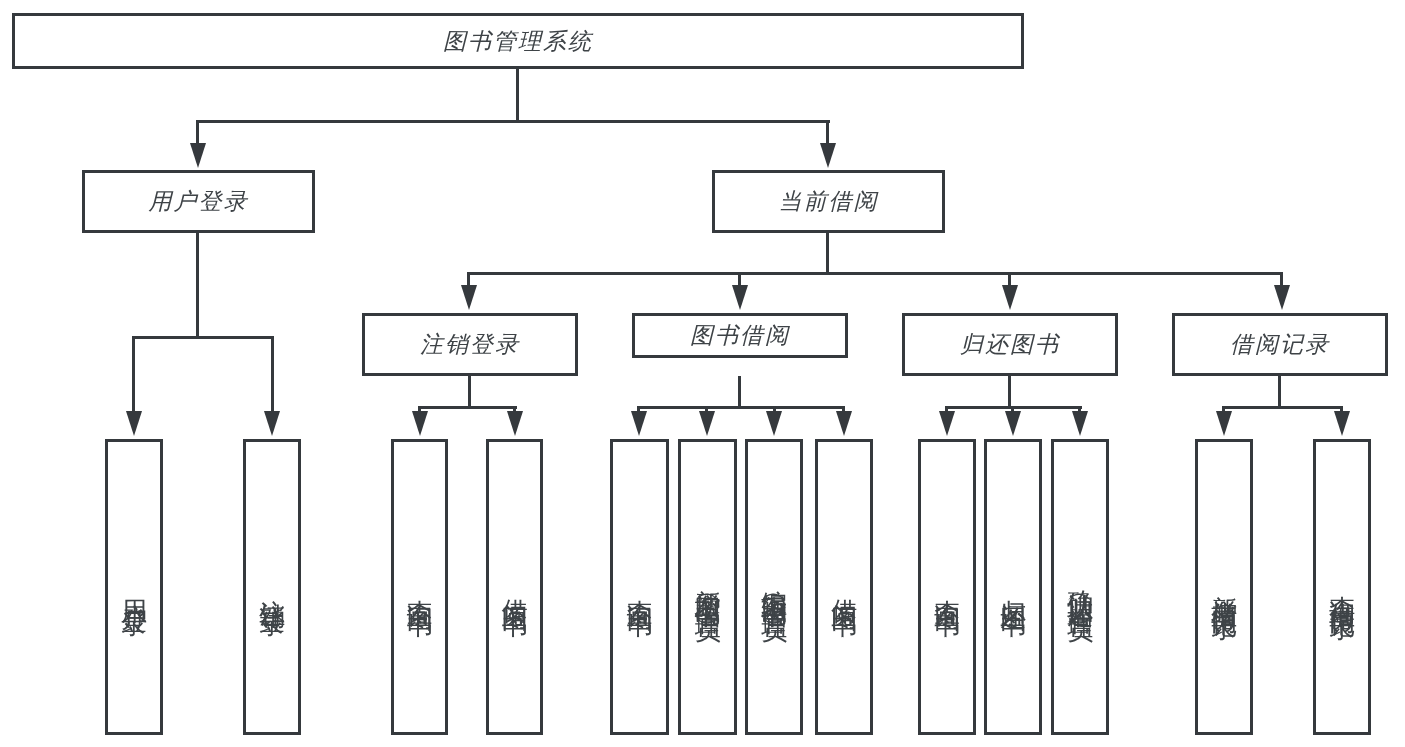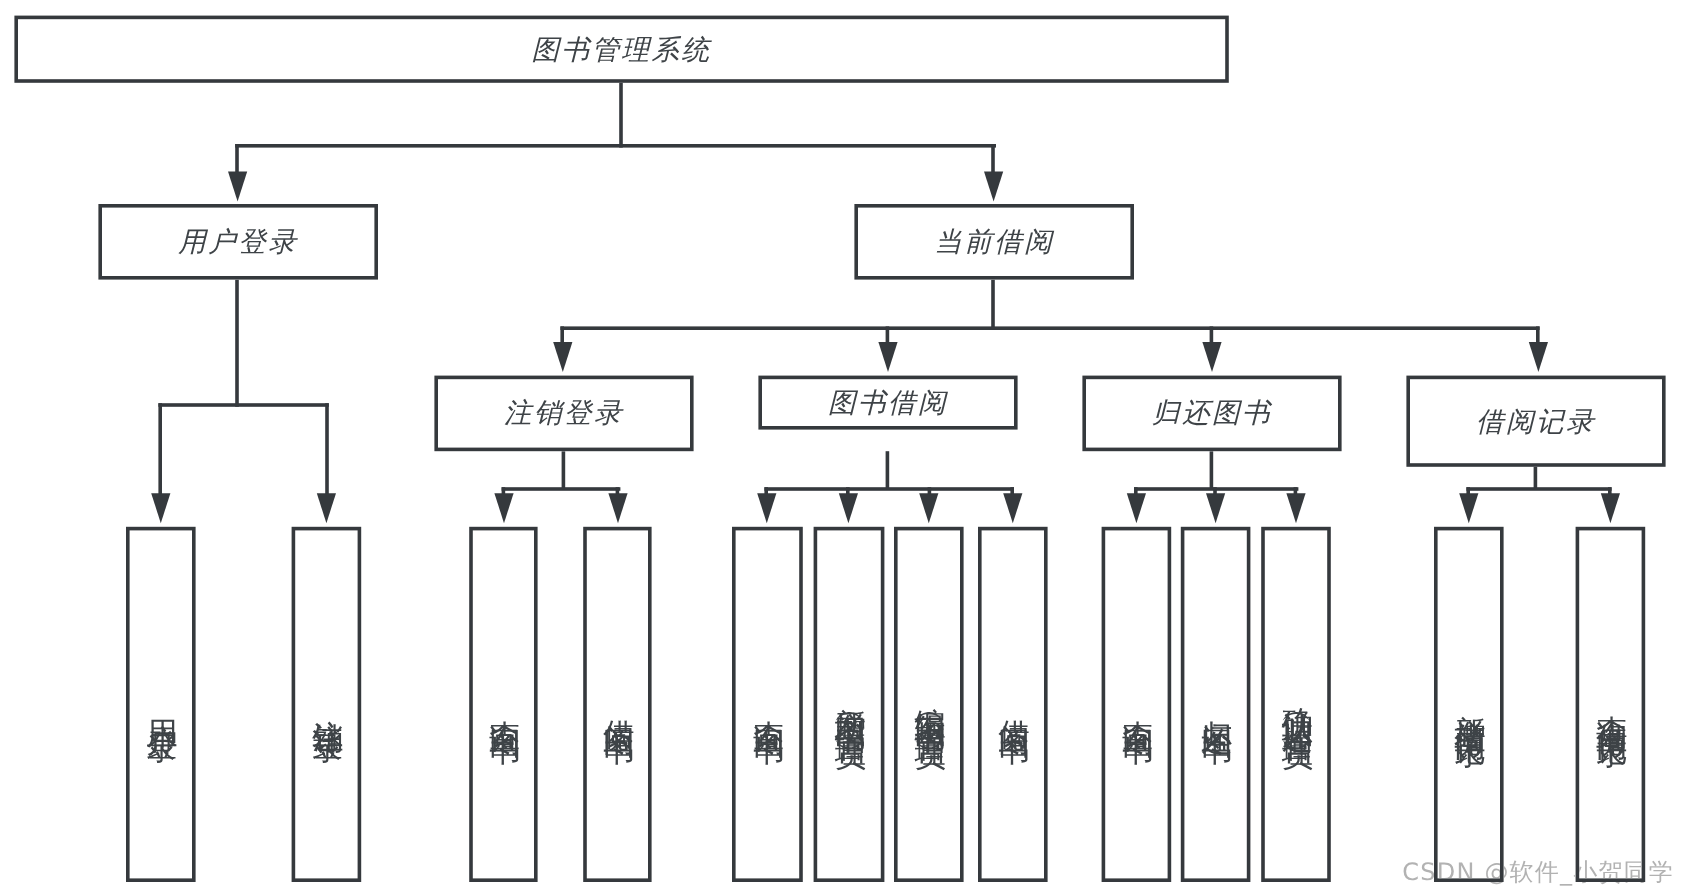--- a/index.html
+++ b/index.html
@@ -149,21 +149,21 @@
 
   <div class="box h-box" style="left:362px; top:313px; width:216px; height:63px;">
     <span class="label">注销登录</span>
   </div>
   <div class="box h-box" style="left:632px; top:313px; width:216px; height:45px;">
     <span class="label">图书借阅</span>
   </div>
   <div class="box h-box" style="left:902px; top:313px; width:216px; height:63px;">
     <span class="label">归还图书</span>
   </div>
-  <div class="box h-box" style="left:1172px; top:313px; width:216px; height:76px;">
+  <div class="box h-box" style="left:1172px; top:313px; width:216px; height:63px;">
     <span class="label">借阅记录</span>
   </div>
 
   <div class="box v-box" style="left:105px; top:439px; width:58px; height:296px;">
     <span class="label">用户登录</span>
   </div>
   <div class="box v-box" style="left:243px; top:439px; width:58px; height:296px;">
     <span class="label">注销登录</span>
   </div>
 
@@ -197,15 +197,14 @@
     <span class="label">确认归还（管理员）</span>
   </div>
 
   <div class="box v-box" style="left:1195px; top:439px; width:58px; height:296px;">
     <span class="label">新增借阅记录</span>
   </div>
   <div class="box v-box" style="left:1313px; top:439px; width:58px; height:296px;">
     <span class="label">查询借阅记录</span>
   </div>
 
-  <div class="watermark">CSDN @软件_小贺同学</div>
 
 </div>
 
 </body></html>

